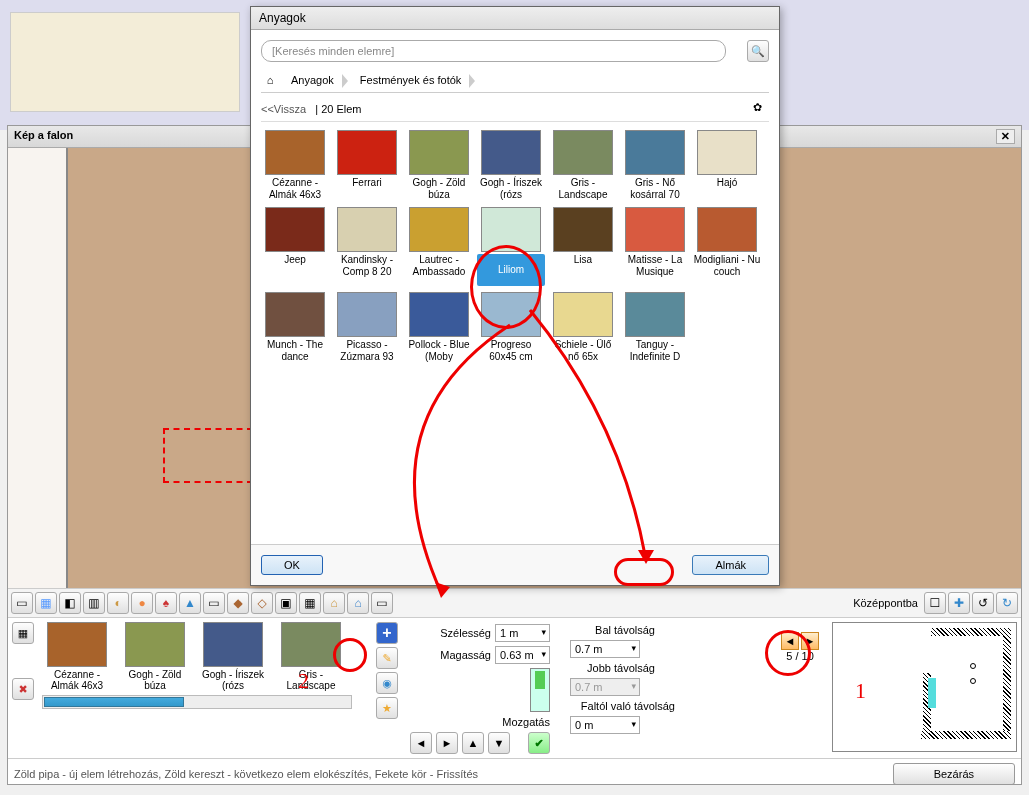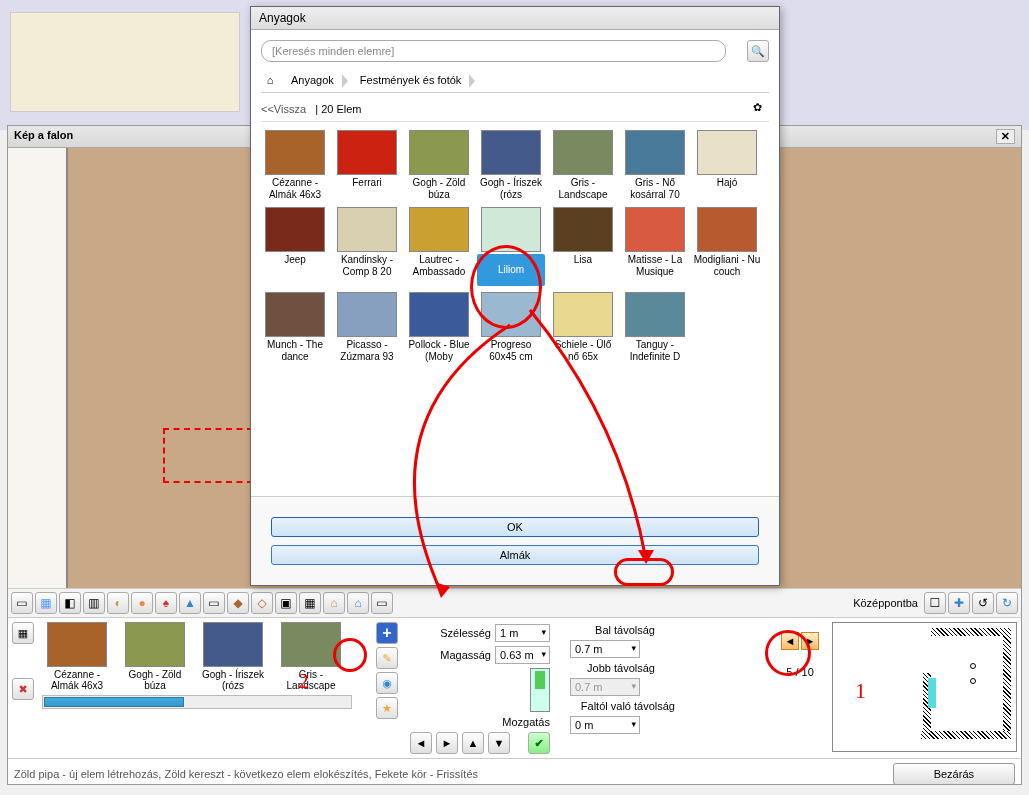--- a/index.html
+++ b/index.html
@@ -64,21 +64,21 @@
 .bc-item::after { content:""; position:absolute; right:-4px; top:2px; border-left:6px solid #ccc; border-top:7px solid transparent; border-bottom:7px solid transparent; }
 .back-row { display:flex; justify-content:space-between; align-items:center; padding:4px 0; border-bottom:1px solid #ddd; margin-bottom:8px; }
 .gear { width:16px; height:16px; }
 
 .grid { display:grid; grid-template-columns:repeat(7,68px); gap:6px 4px; }
 .cell { text-align:center; }
 .cell-img { width:60px; height:45px; margin:0 auto 2px; border:1px solid #888; }
 .cell-lbl { font-size:10px; line-height:12px; min-height:24px; }
 .cell-sel { background:#3399dd; color:#fff; padding:10px; border-radius:2px; }
 
-.dlg-btns { display:flex; justify-content:space-between; gap:8px; padding:20px; border-top:1px solid #ccc; background:#f8f8f8; position:absolute; bottom:0; left:0; right:0;flex-direction:column; }
+.dlg-btns { display:flex; justify-content:space-between; gap:8px; padding:10px; border-top:1px solid #ccc; background:#f8f8f8; position:absolute; bottom:0; left:0; right:0; }
 .dlg-btn { padding:3px 22px; border:1px solid #3a7ab8; border-radius:3px; background:linear-gradient(#e8f2fb,#cde3f5); }
 .dlg-btn.ok { border:1px solid #2262b2; }
 
 .red-circ-lily { position:absolute; top:245px; left:470px; width:72px; height:84px; border:3px solid #e00; border-radius:50%; pointer-events:none; }
 .red-circ-ok { position:absolute; top:558px; left:614px; width:60px; height:28px; border:3px solid #e00; border-radius:14px; pointer-events:none; }
 
 svg.arrow { position:absolute; pointer-events:none; }
 </style>
 </head>
 <body>
@@ -208,21 +208,21 @@
       <div class="row">
           <span class="sel" style="width:70px">0 m</span>
         </div>
     </div>
 
     <div style="position:absolute;top:14px;right:202px;text-align:center;">
       <div class="pager">
         <div class="pager-btn">◄</div>
         <div class="pager-btn">►</div>
       </div>
-      <div style="margin-top:16px;">5 / 10</div>
+      <div style="margin-top:0;">5 / 10</div>
     </div>
     <div class="pager-circle"></div>
 
     <div class="floorplan">
       <div class="fp-wall" style="top:5px;right:5px;width:80px;height:8px;"></div>
       <div class="fp-wall" style="top:5px;right:5px;width:8px;height:110px;"></div>
       <div class="fp-wall" style="bottom:12px;right:5px;width:90px;height:8px;"></div>
       <div class="fp-wall" style="top:50px;right:85px;width:8px;height:60px;"></div>
       <div class="fp-door" style="top:55px;right:80px;width:8px;height:30px;"></div>
       <div style="position:absolute;top:40px;right:40px;width:6px;height:6px;border:1px solid #000;border-radius:50%;"></div>

